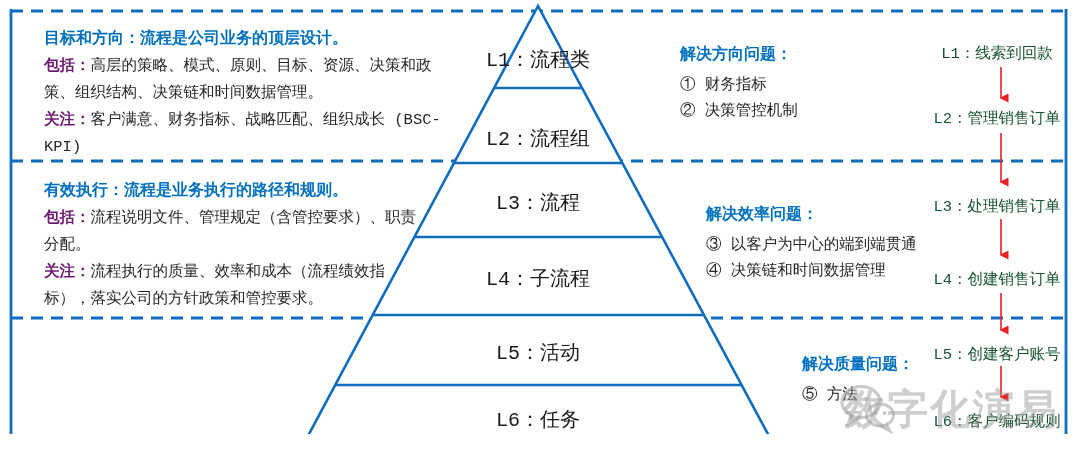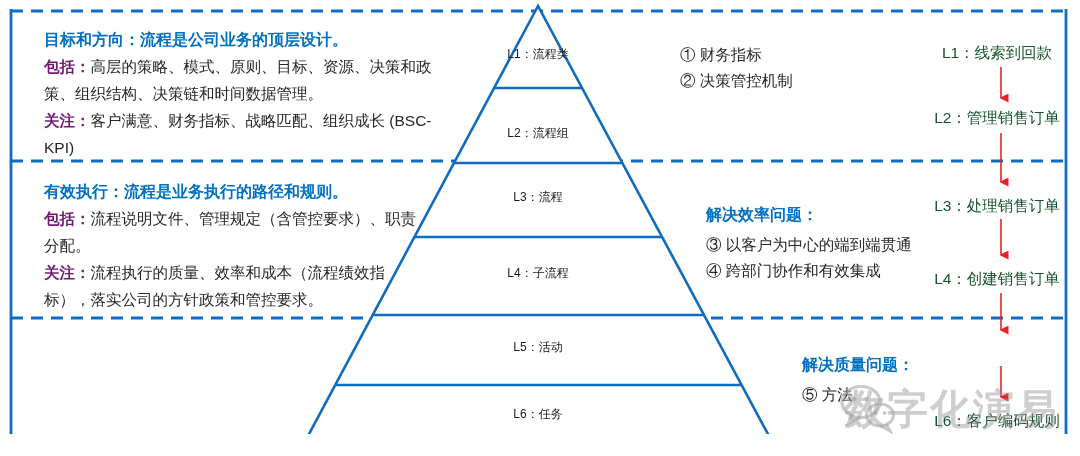--- a/index.html
+++ b/index.html
@@ -1,27 +1,27 @@
 <!DOCTYPE html>
 <html><head>
 <meta charset="utf-8">
 <style>
   html,body{margin:0;padding:0;background:#fff;}
   #canvas{
     position:relative;width:1080px;height:434px;background:#fff;overflow:hidden;
-    font-family:Liberation Sans, sans-serif;color:#262626;
+    font-family:Liberation Mono, monospace;color:#262626;
   }
   svg{position:absolute;left:0;top:0;}
   
   .lsec{position:absolute;left:44px;font-size:15.5px;line-height:27px;}
   .lsec p{margin:0;}
   .blue{color:#701a75;font-weight:bold;}
   .lsec .t{color:#0070C0;font-weight:bold;font-size:16px;}
   
-  .pylab{position:absolute;left:538px;transform:translateX(-50%);font-size:12px;white-space:nowrap;color:#1a1a1a;}
+  .pylab{position:absolute;left:538px;transform:translateX(-50%);font-size:20px;white-space:nowrap;color:#1a1a1a;}
   
   .prob{position:absolute;font-size:15.5px;line-height:26px;}
   .prob .pt{color:#0070C0;font-weight:bold;font-size:16px;margin:0 0 4px 0;}
   .prob p{margin:0;}
   
   .flow{position:absolute;left:997px;transform:translateX(-50%);color:#14532d;font-size:15.5px;white-space:nowrap;}
   
   #wm{position:absolute;left:838px;top:382px;display:flex;align-items:center;opacity:.85;}
   #wm .wmtext{font-size:41px;font-weight:bold;color:rgba(150,150,150,.55);letter-spacing:2px;white-space:nowrap;}
 </style>
@@ -79,37 +79,39 @@
 
 
   <div class="pylab" style="top:46px;">L1：流程类</div>
   <div class="pylab" style="top:117px;margin-top:8px;">L2：流程组</div>
   <div class="pylab" style="top:189px;">L3：流程</div>
   <div class="pylab" style="top:265px;">L4：子流程</div>
   <div class="pylab" style="top:339px;">L5：活动</div>
   <div class="pylab" style="top:406px;">L6：任务</div>
 
   <div class="prob" style="left:680px;top:42px;">
+    <p class="pt">解决方向问题：</p>
     <p>① 财务指标</p>
     <p>② 决策管控机制</p>
   </div>
   <div class="prob" style="left:706px;top:202px;">
     <p class="pt">解决效率问题：</p>
     <p>③ 以客户为中心的端到端贯通</p>
-    <p>④ 跨部门协作和有效集成</p>
+    <p>④ 决策链和时间数据管理</p>
   </div>
   <div class="prob" style="left:802px;top:352px;">
     <p class="pt">解决质量问题：</p>
     <p>⑤ 方法</p>
   </div>
 
   <div class="flow" style="top:43px;">L1：线索到回款</div>
   <div class="flow" style="top:108px;">L2：管理销售订单</div>
   <div class="flow" style="top:196px;">L3：处理销售订单</div>
   <div class="flow" style="top:269px;">L4：创建销售订单</div>
+  <div class="flow" style="top:344px;">L5：创建客户账号</div>
   <div class="flow" style="top:411px;">L6：客户编码规则</div>
 
   <div id="wm">
     <span style="margin-right:6px;display:inline-block;">
       <svg width="58" height="52" viewBox="0 0 58 52" fill="none">
         <ellipse cx="23" cy="20" rx="19" ry="15.5" stroke="rgba(150,150,150,.6)" stroke-width="3.2"></ellipse>
         <path d="M14 33 L10 42 L20 36" stroke="rgba(150,150,150,.6)" stroke-width="3" fill="none"></path>
         <circle cx="16.5" cy="17" r="2.2" fill="rgba(150,150,150,.7)"></circle>
         <circle cx="28.5" cy="17" r="2.2" fill="rgba(150,150,150,.7)"></circle>
         <ellipse cx="42" cy="33" rx="13.5" ry="11" stroke="rgba(150,150,150,.6)" stroke-width="3"></ellipse>

